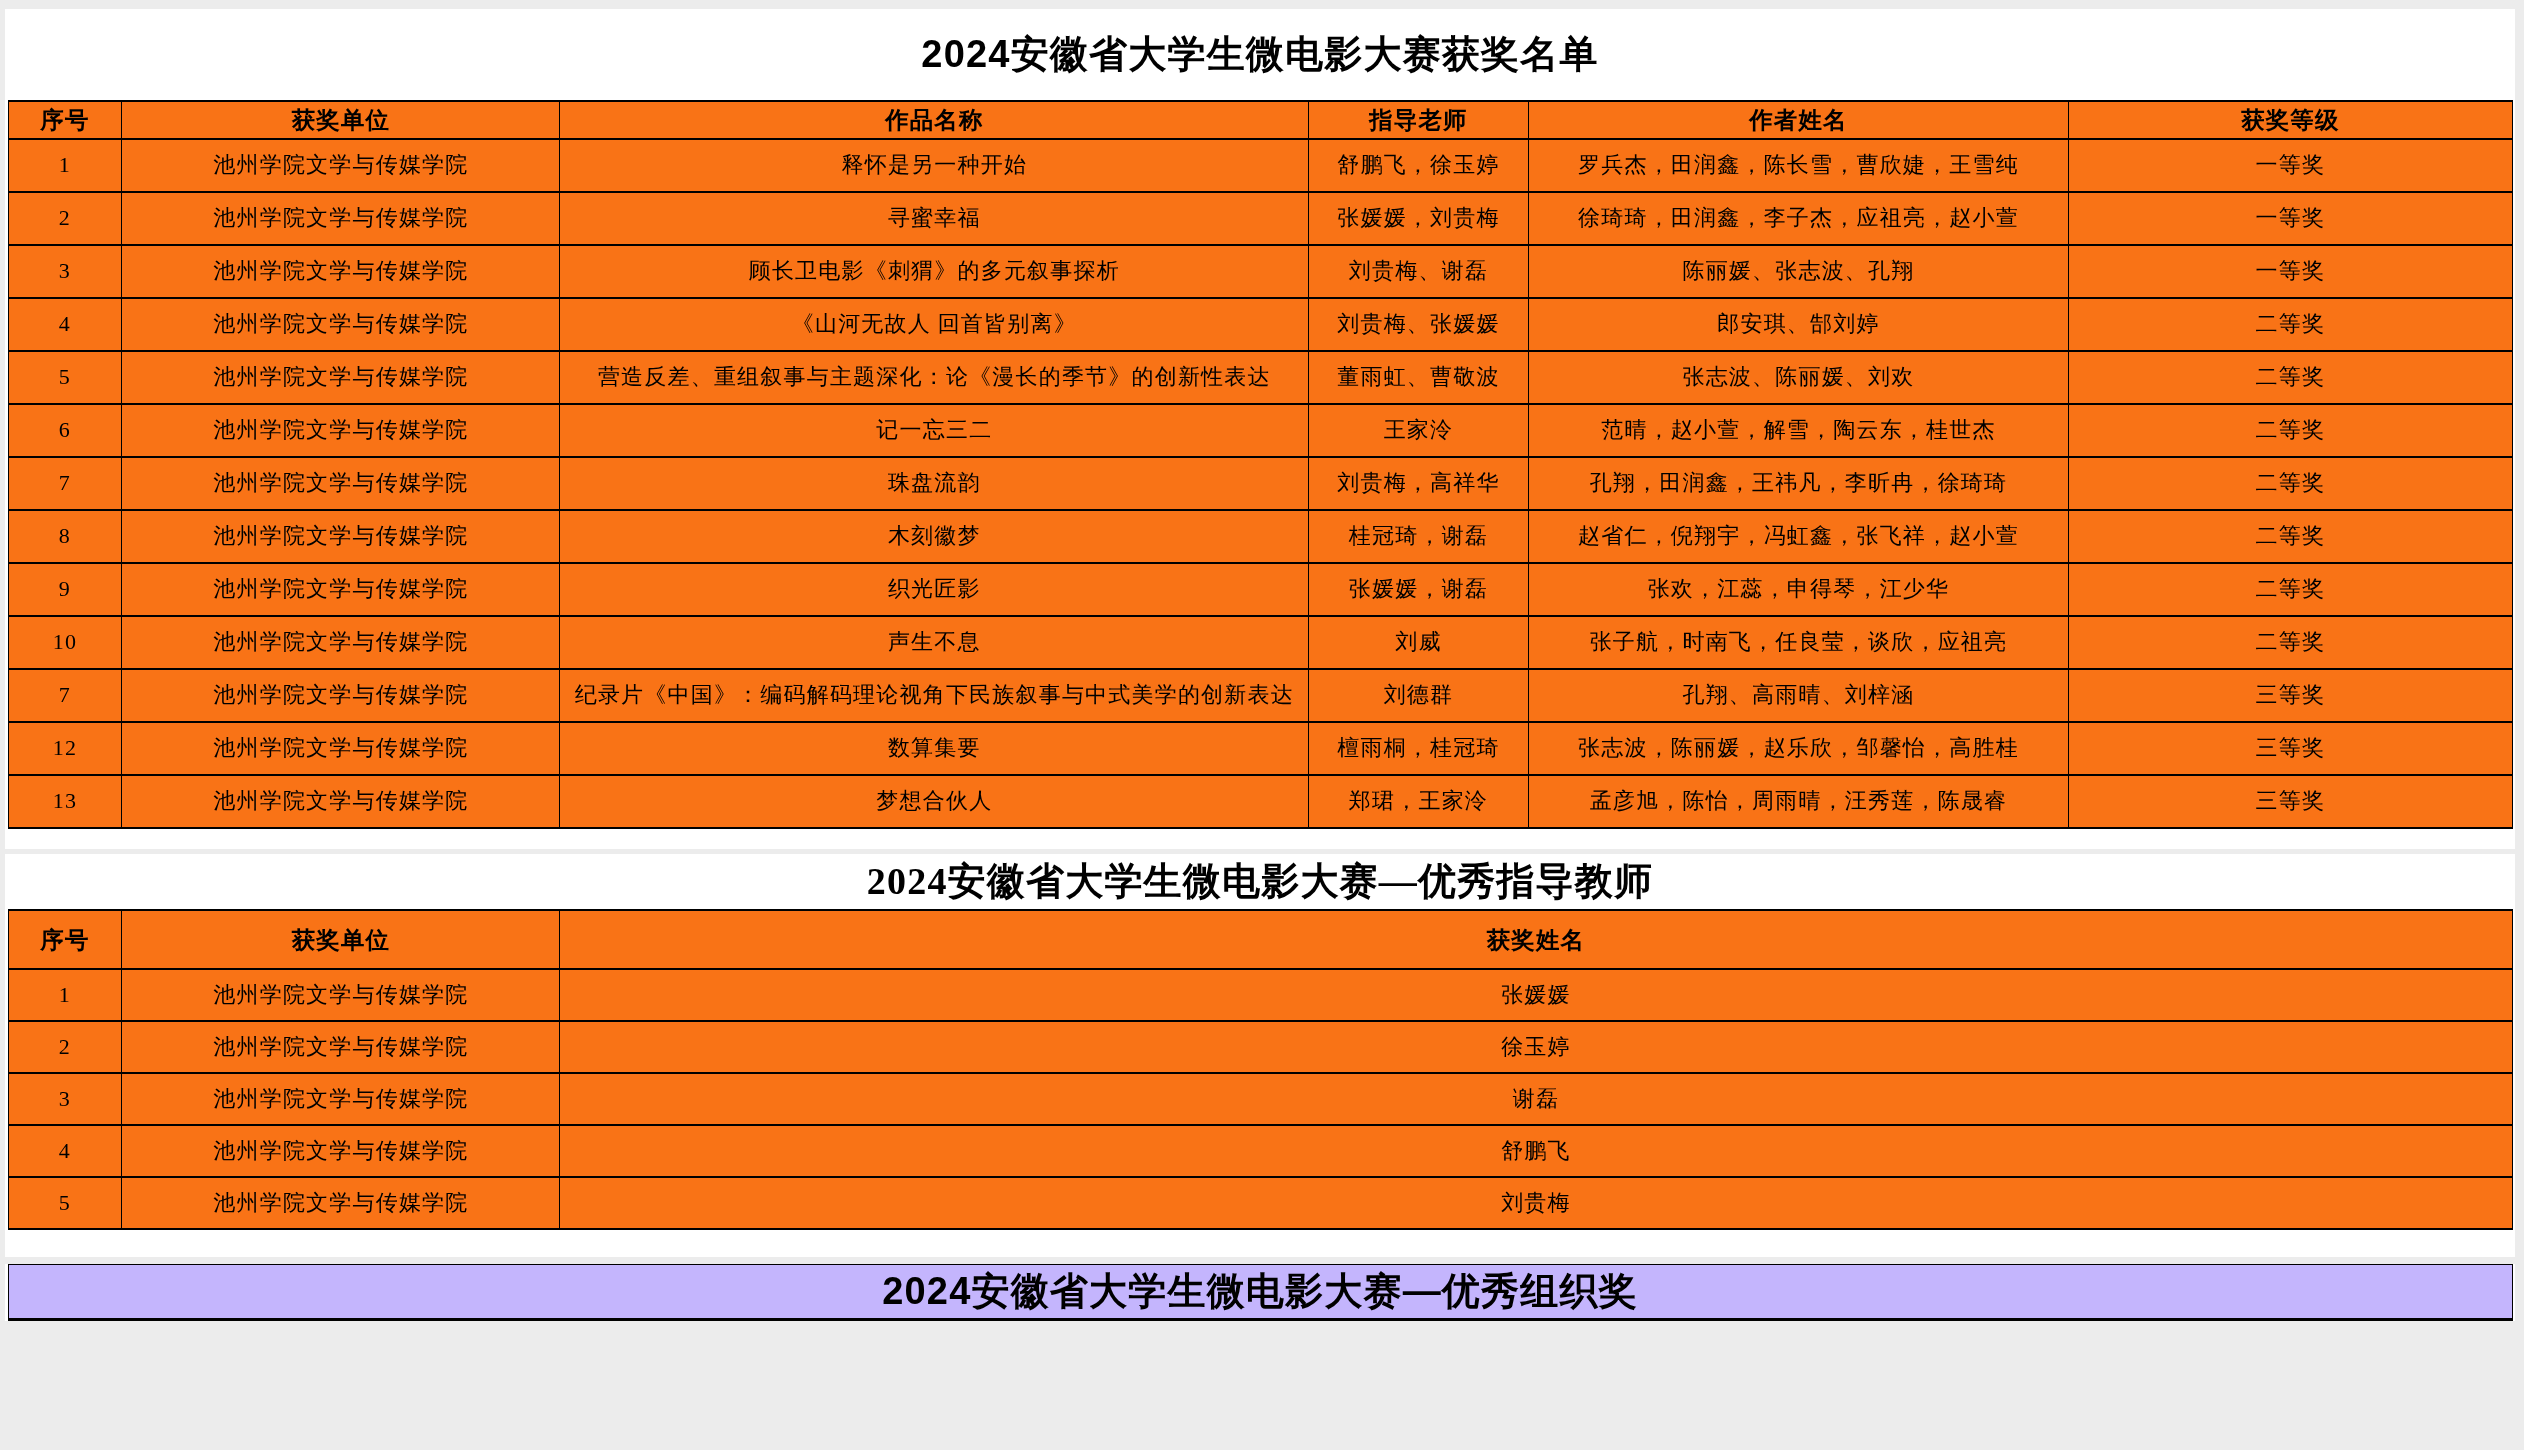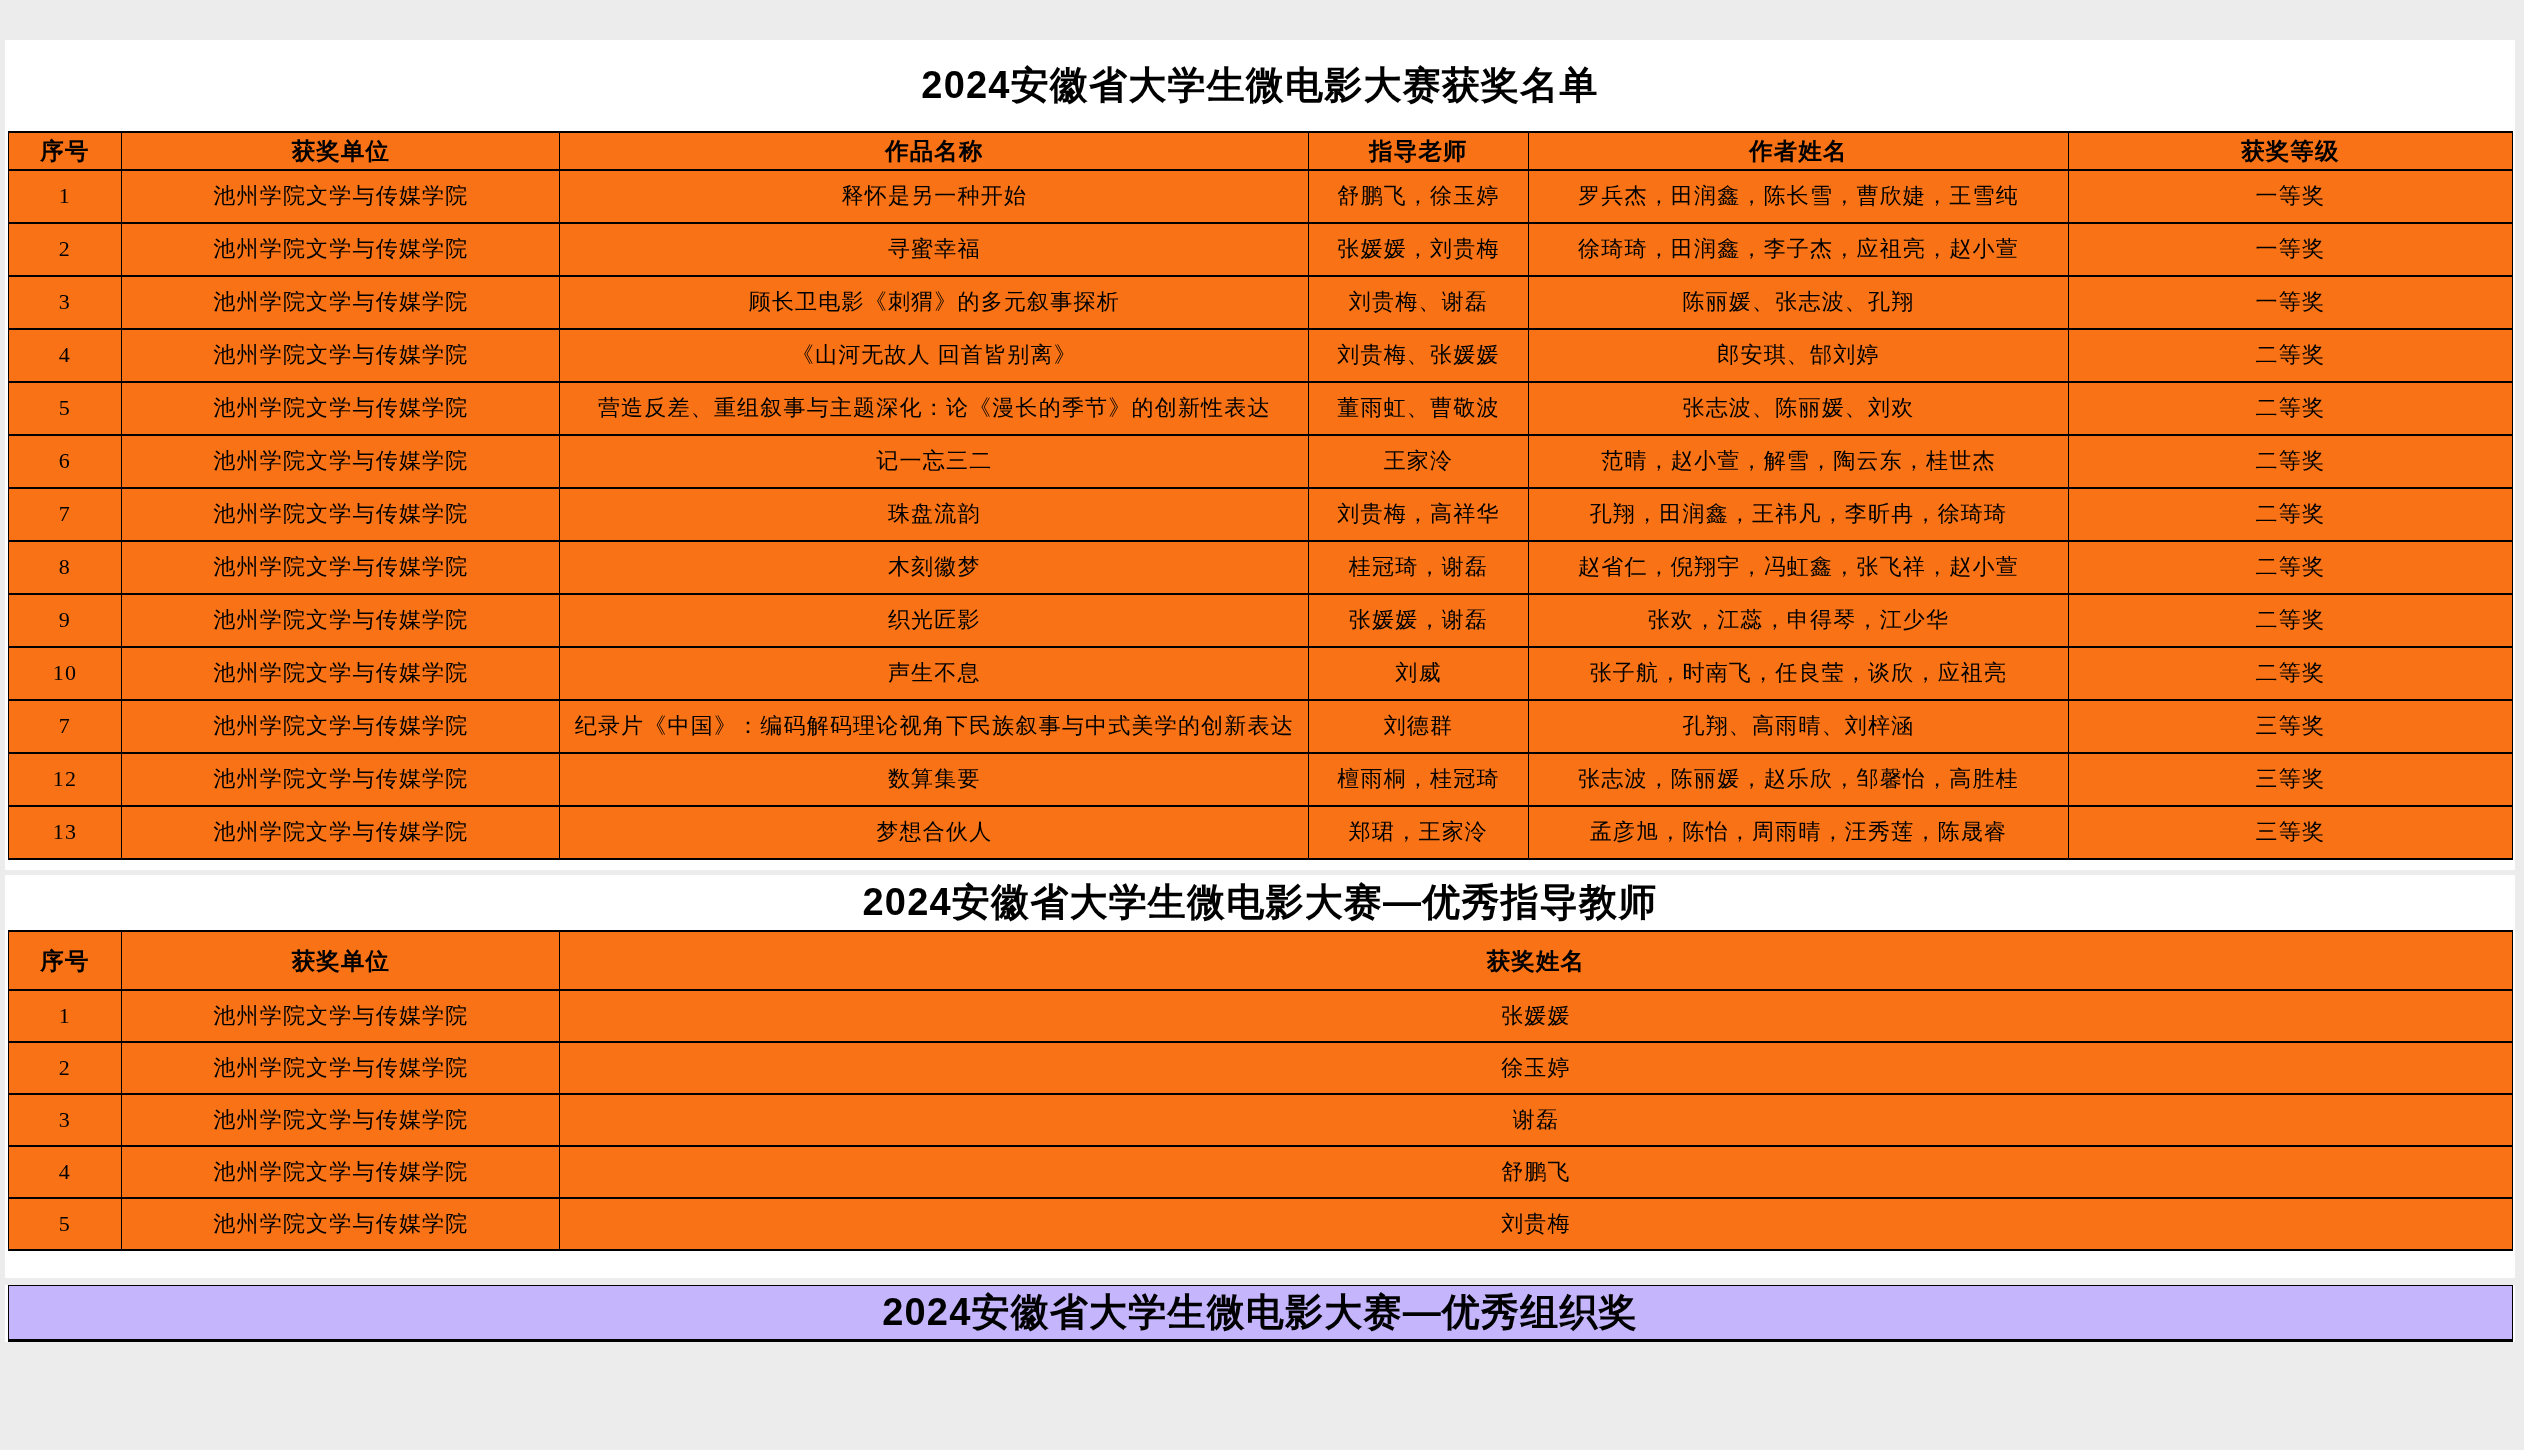--- a/index.html
+++ b/index.html
@@ -6,33 +6,33 @@
   body{
     width:2525px;height:1450px;
     background:#ececec;
     color:#000;
     font-family:"Liberation Serif","DejaVu Serif",serif;
     position:relative;
     overflow:hidden;
   }
   .sheet{position:absolute;left:5px;top:8.6px;width:2510px;}
   .block{background:#ffffff;}
-  .block1{padding-bottom:10px;margin-top:31px;}
+  .block1{padding-bottom:20px;}
   .block2{margin-top:5.5px;padding-bottom:26.5px;}
   .block3{margin-top:7.4px;}
   .big-title{
     font-family:"Liberation Sans","DejaVu Sans",sans-serif;
     font-weight:700;
     font-size:38px;
     text-align:center;
     letter-spacing:1.2px;
     display:flex;align-items:center;justify-content:center;
   }
   .title1{height:91px;}
-  .title2{height:55px;}
+  .title2{height:55px;font-family:Liberation Serif, serif;}
   table{
     border-collapse:collapse;
     table-layout:fixed;
     width:2505px;
     margin:0 2.5px;
     background:#f97316;
   }
   th,td{
     border:1.2px solid #000;
     border-top-width:2.5px;

